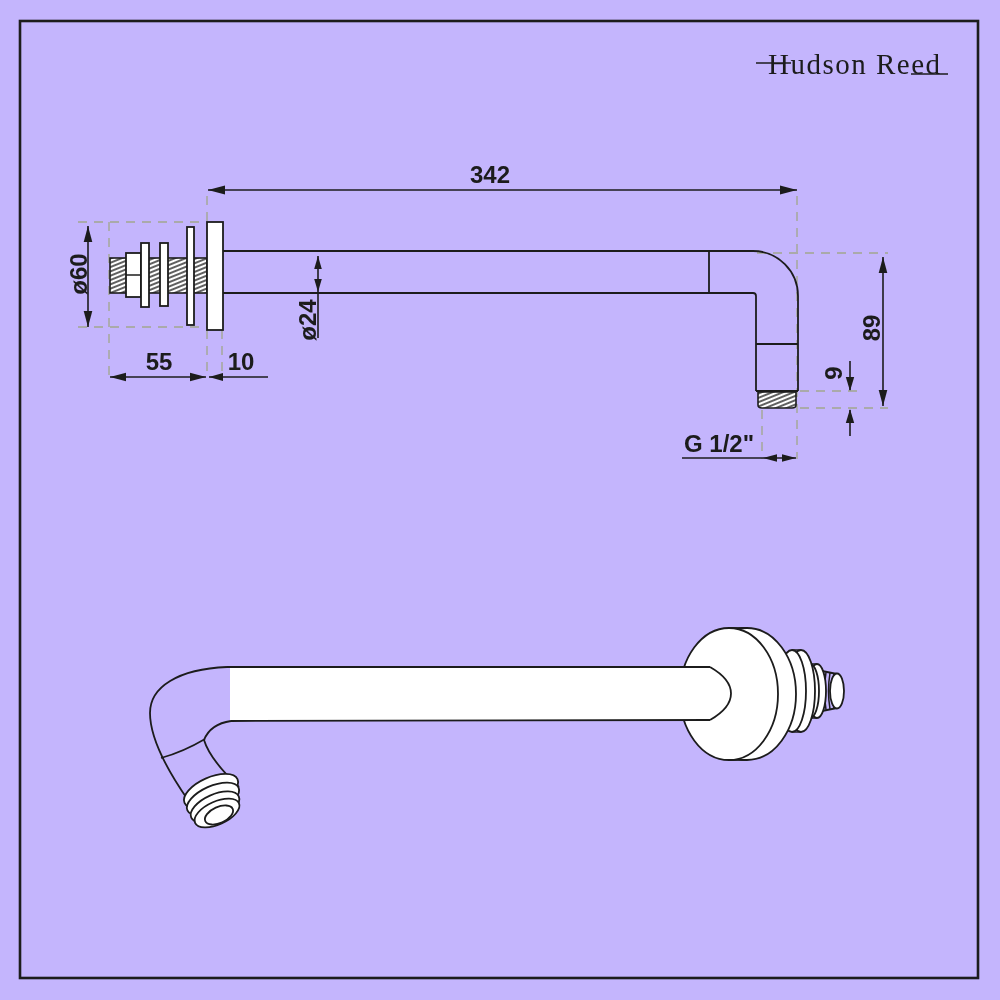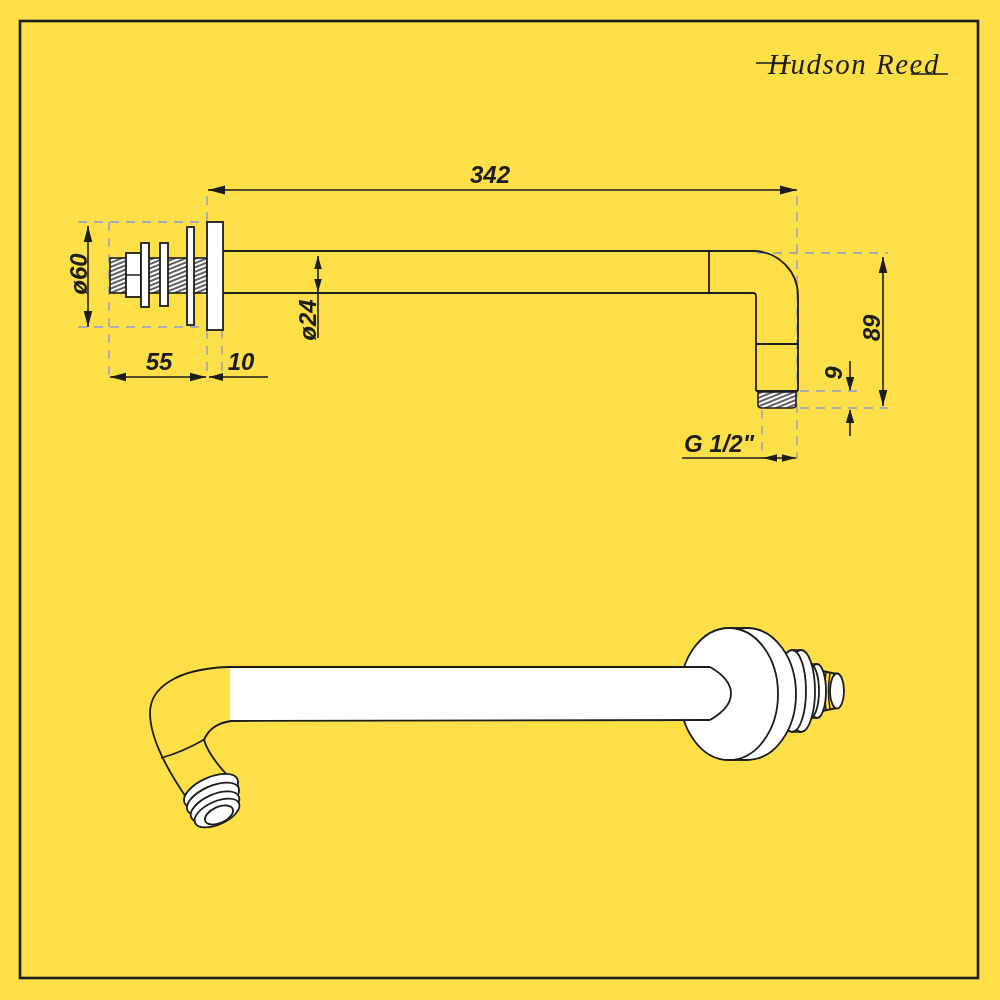--- a/index.html
+++ b/index.html
@@ -1,16 +1,16 @@
 <!DOCTYPE html>
 <html><head>
 <meta charset="utf-8">
 <style>
   html,body{margin:0;padding:0;background:#ffffff;}
-  .canvas{position:relative;width:1000px;height:1000px;background:#fde047;overflow:hidden;font-style:italic;}
+  .canvas{position:relative;width:1000px;height:1000px;background:#c4b5fd;overflow:hidden;}
   svg{position:absolute;left:0;top:0;width:1000px;height:1000px;}
   .dim-text{font-family:"Liberation Sans","DejaVu Sans",sans-serif;font-weight:bold;font-size:24px;fill:#1c1c1c;}
   .logo-text{font-family:"Liberation Serif","DejaVu Serif",serif;font-weight:400;font-size:29px;fill:#1c1c1c;letter-spacing:1.5px;}
   .solid{stroke:#1c1c1c;stroke-width:1.8;fill:none;stroke-linecap:butt;}
   .thin{stroke:#1c1c1c;stroke-width:1.5;fill:none;}
   .dimline{stroke:#1c1c1c;stroke-width:1.6;fill:none;}
   .dash{stroke:#aaaaaa;stroke-width:1.8;fill:none;stroke-dasharray:9 7;}
   .whitefill{fill:#ffffff;stroke:#1c1c1c;stroke-width:1.8;}
   .arrow{fill:#1c1c1c;stroke:none;}
 </style>

